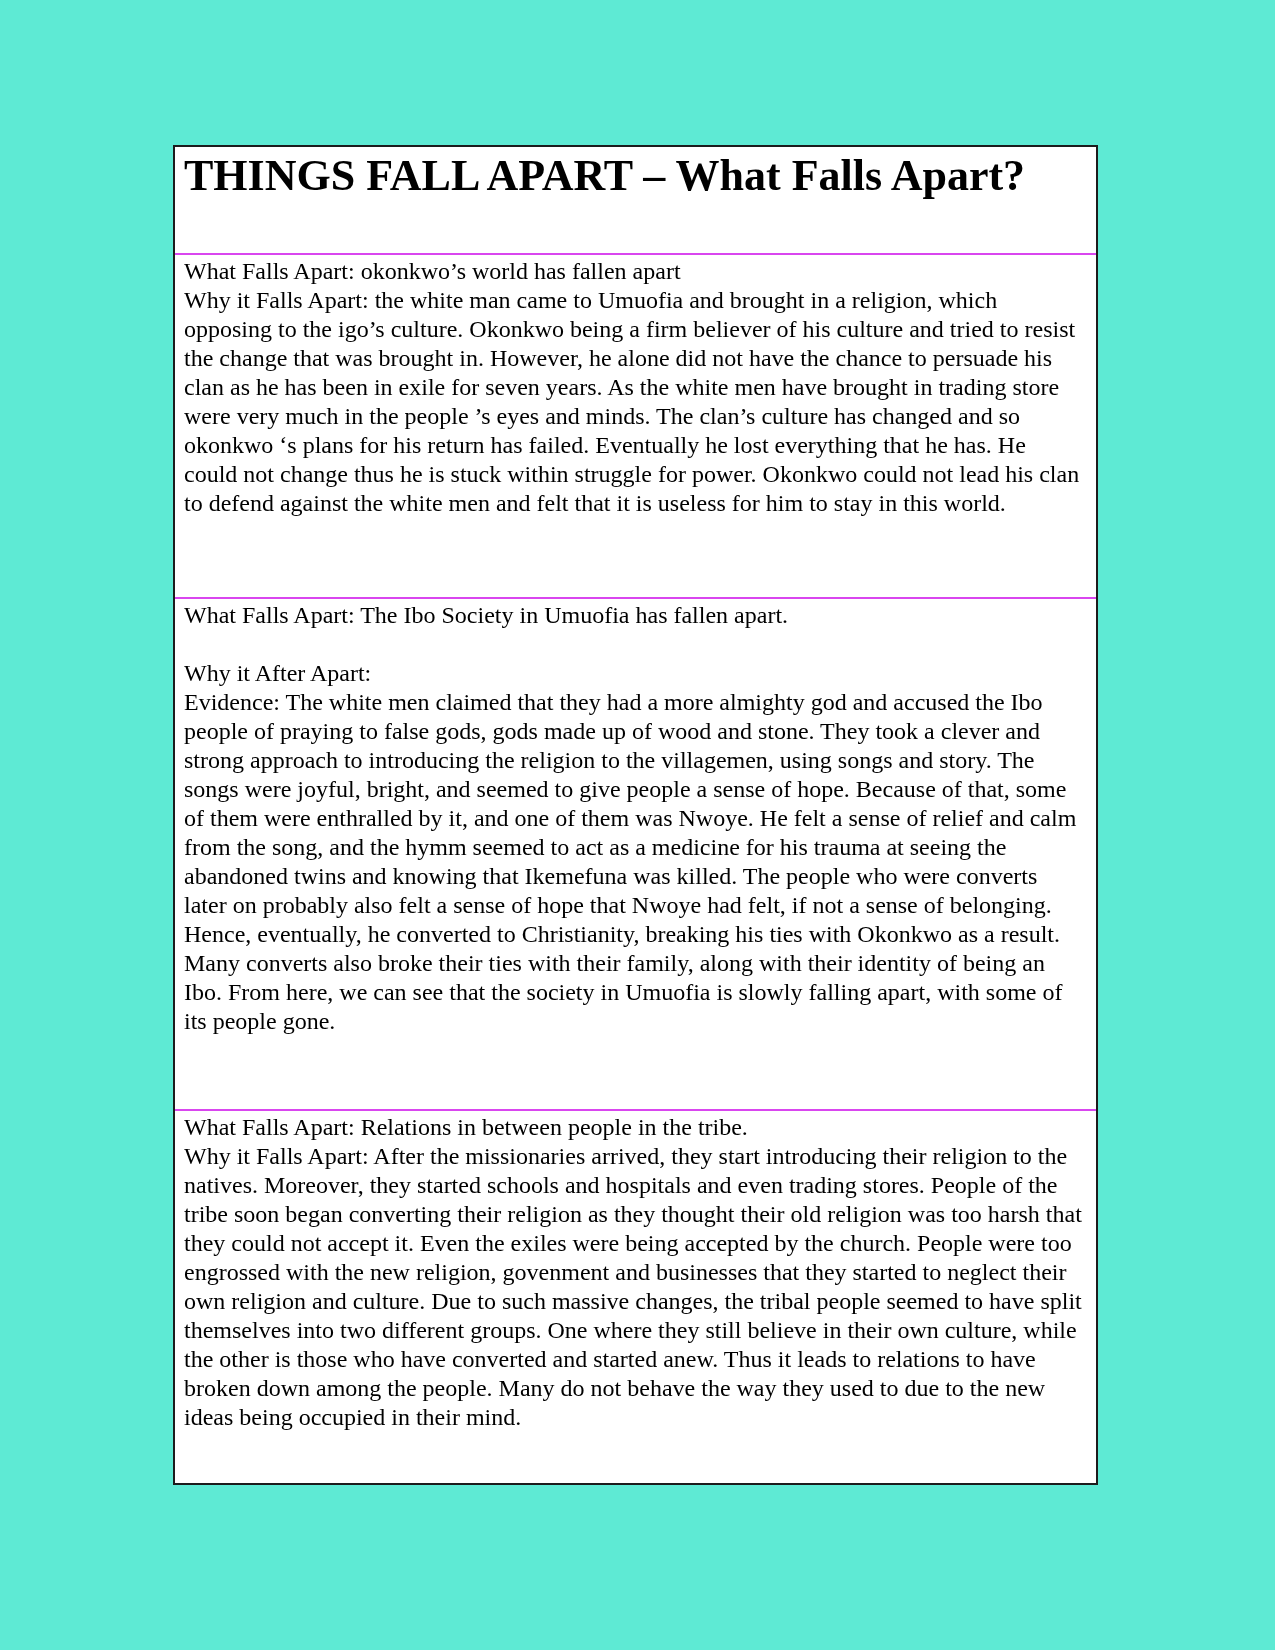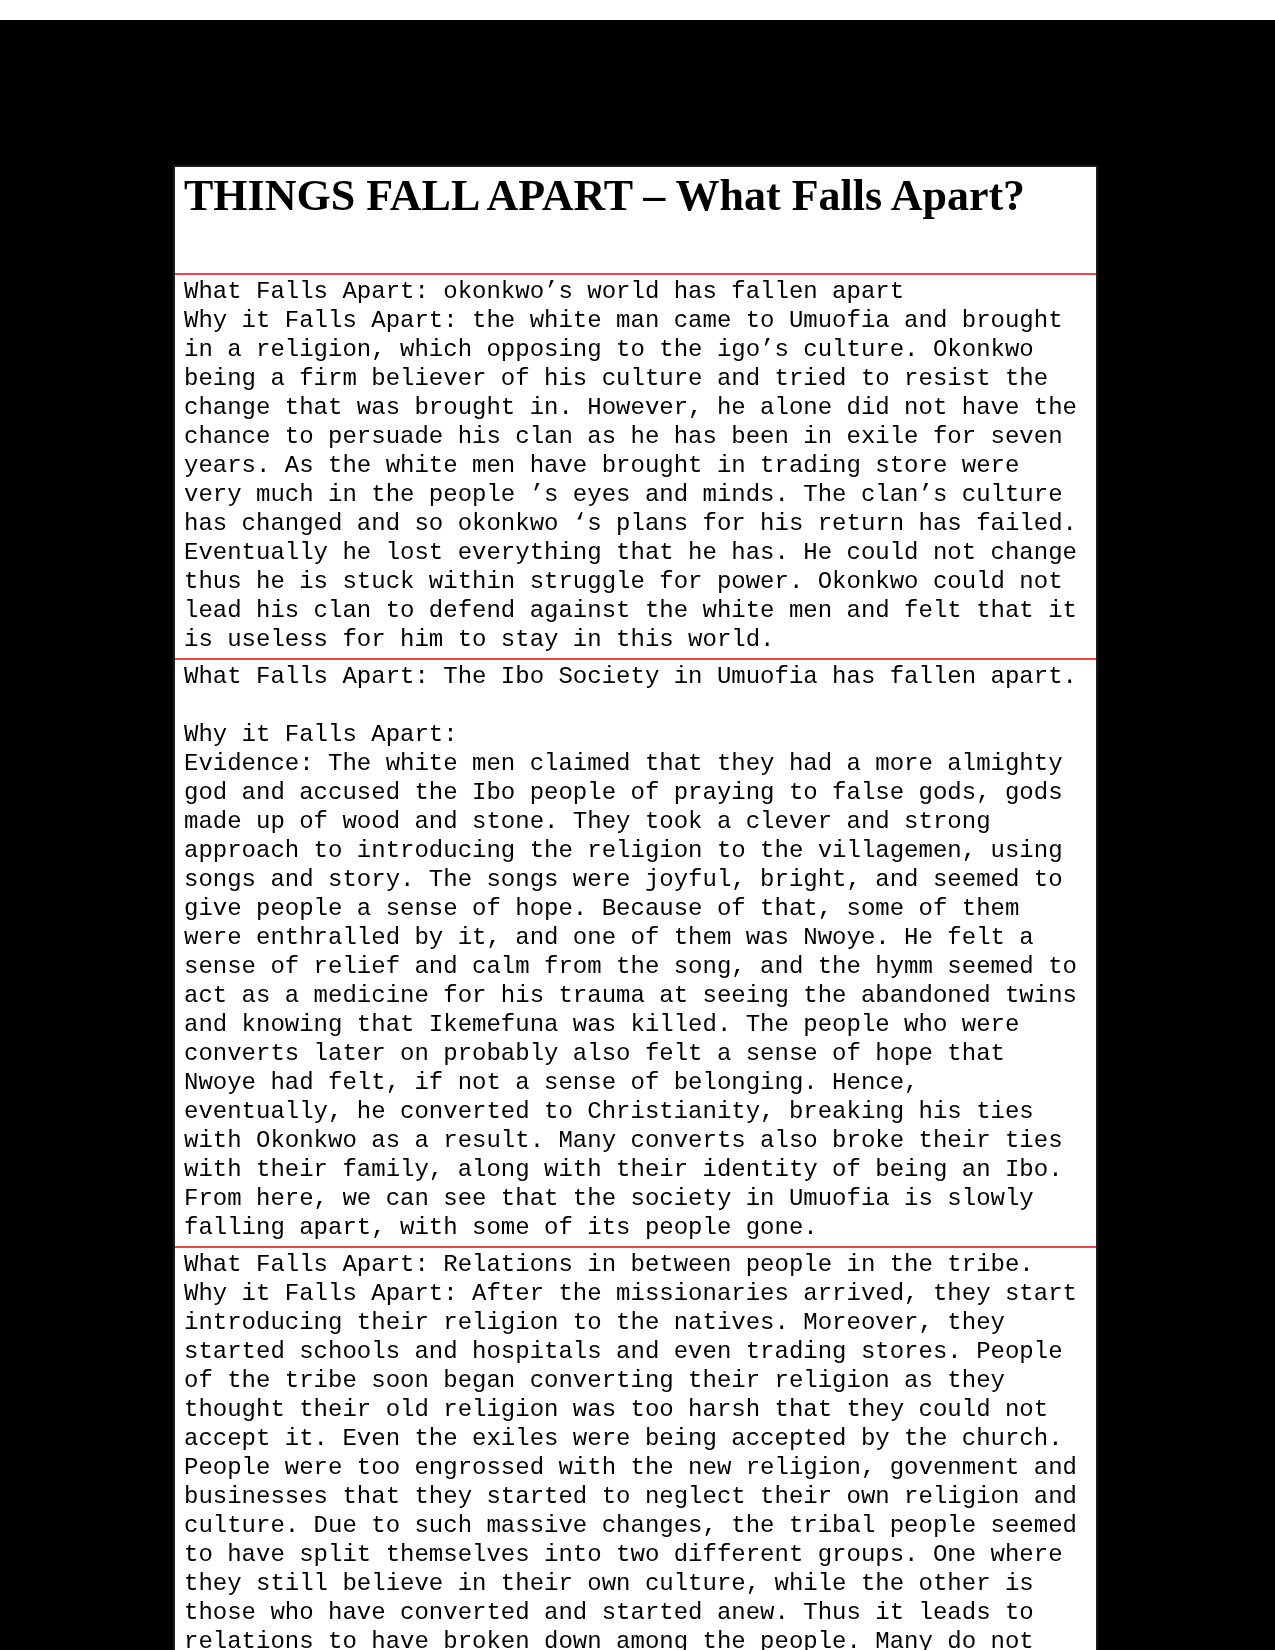--- a/index.html
+++ b/index.html
@@ -8,40 +8,39 @@
     height: 1650px;
     background: #ffffff;
     position: relative;
     font-family: "Liberation Serif", "DejaVu Serif", serif;
     color: #000000;
     -webkit-font-smoothing: antialiased;
   }
   .page {
     position: absolute;
     inset: 0;
-    background: #000000;
-    margin-top: 20px;
+    background: #5eead4;
   }
   .doc-table {
     position: absolute;
     left: 173px;
     top: 145px;
     width: 925px;
     border: 2px solid #1c1c1c;
     box-sizing: border-box;
     background: #ffffff;
   }
   .cell {
     box-sizing: border-box;
     padding: 2px 12px 4px 9px;
     font-size: 24px;
     line-height: 29px;
     text-align: left;
   }
-  .cell + .cell { border-top: 2px solid #ef4444; font-family: Liberation Mono, monospace; }
+  .cell + .cell { border-top: 2px solid #d946ef; }
   .title-cell {
     font-size: 44px;
     line-height: 52px;
     font-weight: bold;
     padding: 3px 9px 6px 9px;
     min-height: 106px;
   }
   .section-1 { min-height: 344px; }
   .section-2 { min-height: 512px; }
   .section-3 { min-height: 374px; }
@@ -59,21 +58,21 @@
     </div>
 
     <div class="cell section-1">
       <p class="para">What Falls Apart: okonkwo’s world has fallen apart</p>
       <p class="para">Why it Falls Apart: the white man came to Umuofia and brought in a religion, which opposing to the igo’s culture. Okonkwo being a firm believer of his culture and tried to resist the change that was brought in. However, he alone did not have the chance to persuade his clan as he has been in exile for seven years. As the white men have brought in trading store were very much in the people ’s eyes and minds. The clan’s culture has changed and so okonkwo ‘s plans for his return has failed. Eventually he lost everything that he has. He could not change thus he is stuck within struggle for power. Okonkwo could not lead his clan to defend against the white men and felt that it is useless for him to stay in this world.</p>
     </div>
 
     <div class="cell section-2">
       <p class="para">What Falls Apart: The Ibo Society in Umuofia has fallen apart.</p>
       <p class="para"></p>
-      <p class="para">Why it Falls Apart:</p>
+      <p class="para">Why it After Apart:</p>
       <p class="para">Evidence: The white men claimed that they had a more almighty god and accused the Ibo people of praying to false gods, gods made up of wood and stone. They took a clever and strong approach to introducing the religion to the villagemen, using songs and story. The songs were joyful, bright, and seemed to give people a sense of hope. Because of that, some of them were enthralled by it, and one of them was Nwoye. He felt a sense of relief and calm from the song, and the hymm seemed to act as a medicine for his trauma at seeing the abandoned twins and knowing that Ikemefuna was killed. The people who were converts later on probably also felt a sense of hope that Nwoye had felt, if not a sense of belonging. Hence, eventually, he converted to Christianity, breaking his ties with Okonkwo as a result. Many converts also broke their ties with their family, along with their identity of being an Ibo. From here, we can see that the society in Umuofia is slowly falling apart, with some of its people gone.</p>
     </div>
 
     <div class="cell section-3">
       <p class="para">What Falls Apart: Relations in between people in the tribe.</p>
       <p class="para">Why it Falls Apart: After the missionaries arrived, they start introducing their religion to the natives. Moreover, they started schools and hospitals and even trading stores. People of the tribe soon began converting their religion as they thought their old religion was too harsh that they could not accept it. Even the exiles were being accepted by the church. People were too engrossed with the new religion, govenment and businesses that they started to neglect their own religion and culture. Due to such massive changes, the tribal people seemed to have split themselves into two different groups. One where they still believe in their own culture, while the other is those who have converted and started anew. Thus it leads to relations to have broken down among the people. Many do not behave the way they used to due to the new ideas being occupied in their mind.</p>
     </div>
 
   </div>
 </div>

